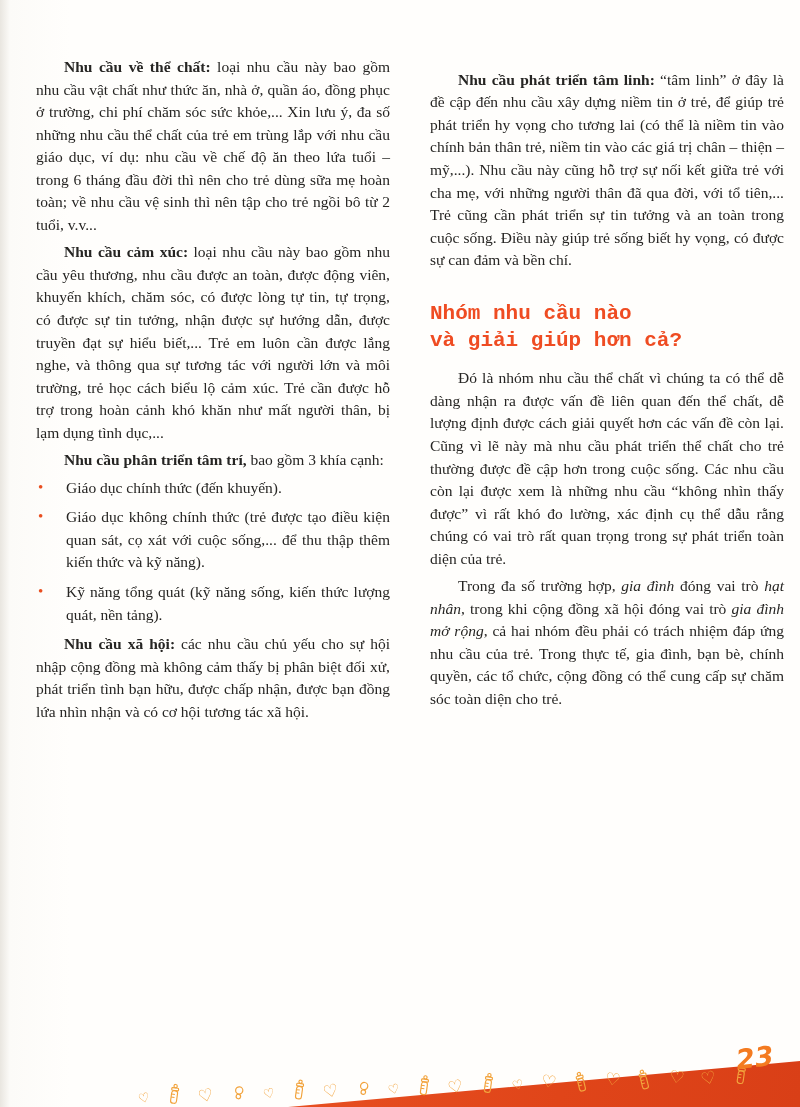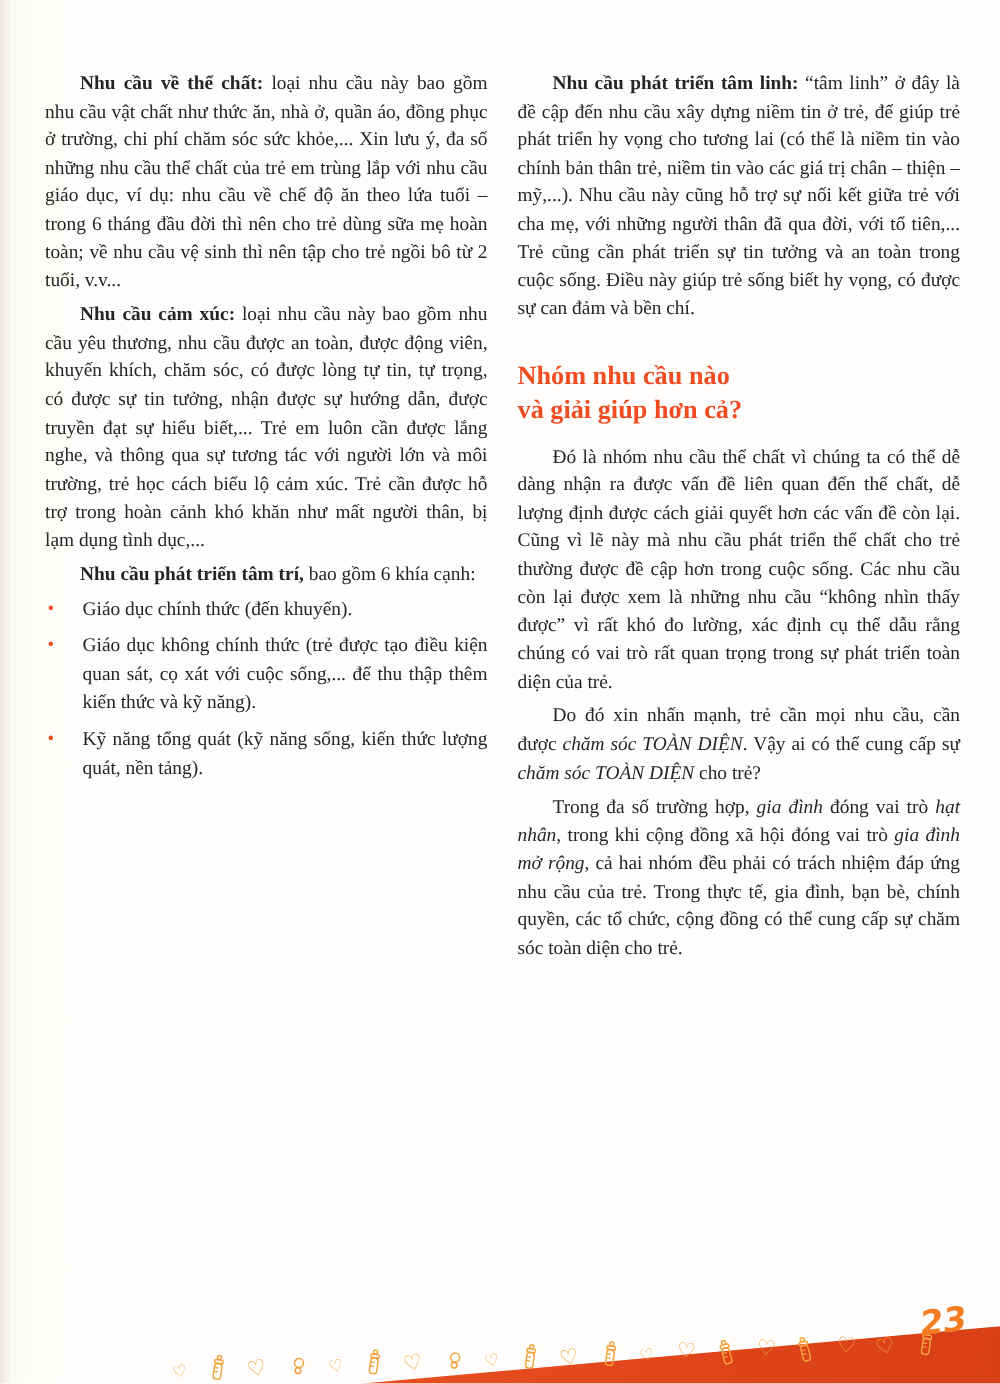--- a/index.html
+++ b/index.html
@@ -9,35 +9,35 @@
     background:#ffffff;
     position:relative;
     overflow:hidden;
   }
   .page {
     position:absolute; inset:0;
     background:linear-gradient(to right, #e9e6e0 0px, #fcfbf8 10px, #fffefc 70px, #fffefc 100%);
   }
   .content {
     position:absolute; top:56px; left:36px; right:40px;
-    display:flex; gap:24px;
+    display:flex; gap:40px;align-items:center;
   }
   .col {
     width:354px; flex:0 0 354px;
     font-size:15.5px; line-height:1.455; color:#262523;
     text-align:justify;
   }
   .para { text-indent:28px; margin-bottom:5px; }
   .bold { font-weight:bold; }
   .italic { font-style:italic; }
   .bullet-item { display:flex; margin:3px 0 7px 0; }
   .bullet-dot { flex:0 0 30px; color:#e94e1f; font-size:15px; line-height:1.45; padding-left:2px; }
   .bullet-text { flex:1; text-align:justify; }
   .section-heading {
-    font-family:Liberation Serif, serif;
+    font-family:Liberation Mono, monospace;
     font-weight:bold;
     color:#ef4c22;
     font-size:21px; line-height:1.3;
     margin:28px 0 13px 0;
     text-align:left; text-indent:0;
   }
   .page-number {
     position:absolute; right:26px; bottom:34px;
     font-family:"DejaVu Sans", sans-serif;
     font-style:italic; font-weight:bold;
@@ -62,42 +62,42 @@
   .footer-icons .icon:nth-child(4n+1).icon-heart { font-size:13px; }
 </style>
 </head>
 <body>
 
 <div class="page">
   <div class="content">
     <div class="col">
         <p class="para"><span class="bold">Nhu cầu về thể chất:</span><span> loại nhu cầu này bao gồm nhu cầu vật chất như thức ăn, nhà ở, quần áo, đồng phục ở trường, chi phí chăm sóc sức khỏe,... Xin lưu ý, đa số những nhu cầu thể chất của trẻ em trùng lắp với nhu cầu giáo dục, ví dụ: nhu cầu về chế độ ăn theo lứa tuổi – trong 6 tháng đầu đời thì nên cho trẻ dùng sữa mẹ hoàn toàn; về nhu cầu vệ sinh thì nên tập cho trẻ ngồi bô từ 2 tuổi, v.v...</span></p>
         <p class="para"><span class="bold">Nhu cầu cảm xúc:</span><span> loại nhu cầu này bao gồm nhu cầu yêu thương, nhu cầu được an toàn, được động viên, khuyến khích, chăm sóc, có được lòng tự tin, tự trọng, có được sự tin tưởng, nhận được sự hướng dẫn, được truyền đạt sự hiểu biết,... Trẻ em luôn cần được lắng nghe, và thông qua sự tương tác với người lớn và môi trường, trẻ học cách biểu lộ cảm xúc. Trẻ cần được hỗ trợ trong hoàn cảnh khó khăn như mất người thân, bị lạm dụng tình dục,...</span></p>
-        <p class="para"><span class="bold">Nhu cầu phát triển tâm trí,</span><span> bao gồm 6 khía cạnh:</span></p>
+        <p class="para"><span class="bold">Nhu cầu phân triển tâm trí,</span><span> bao gồm 3 khía cạnh:</span></p>
         <div class="bullet-item">
           <span class="bullet-dot">•</span>
           <span class="bullet-text"><span>Giáo dục chính thức (đến khuyến).</span></span>
         </div>
         <div class="bullet-item">
           <span class="bullet-dot">•</span>
           <span class="bullet-text"><span>Giáo dục không chính thức (trẻ được tạo điều kiện quan sát, cọ xát với cuộc sống,... để thu thập thêm kiến thức và kỹ năng).</span></span>
         </div>
         <div class="bullet-item">
           <span class="bullet-dot">•</span>
           <span class="bullet-text"><span>Kỹ năng tổng quát (kỹ năng sống, kiến thức lượng quát, nền tảng).</span></span>
         </div>
+        <p class="para"><span class="bold">Nhu cầu xã hội:</span><span> các nhu cầu chủ yếu cho sự hội nhập cộng đồng mà không cảm thấy bị phân biệt đối xử, phát triển tình bạn hữu, được chấp nhận, được bạn đồng lứa nhìn nhận và có cơ hội tương tác xã hội.</span></p>
       </div>
     <div class="col">
         <p class="para"><span class="bold">Nhu cầu phát triển tâm linh:</span><span> “tâm linh” ở đây là đề cập đến nhu cầu xây dựng niềm tin ở trẻ, để giúp trẻ phát triển hy vọng cho tương lai (có thể là niềm tin vào chính bản thân trẻ, niềm tin vào các giá trị chân – thiện – mỹ,...). Nhu cầu này cũng hỗ trợ sự nối kết giữa trẻ với cha mẹ, với những người thân đã qua đời, với tổ tiên,... Trẻ cũng cần phát triển sự tin tưởng và an toàn trong cuộc sống. Điều này giúp trẻ sống biết hy vọng, có được sự can đảm và bền chí.</span></p>
         <h2 class="section-heading">
           <div>Nhóm nhu cầu nào</div>
           <div>và giải giúp hơn cả?</div>
         </h2>
         <p class="para"><span>Đó là nhóm nhu cầu thể chất vì chúng ta có thể dễ dàng nhận ra được vấn đề liên quan đến thể chất, dễ lượng định được cách giải quyết hơn các vấn đề còn lại. Cũng vì lẽ này mà nhu cầu phát triển thể chất cho trẻ thường được đề cập hơn trong cuộc sống. Các nhu cầu còn lại được xem là những nhu cầu “không nhìn thấy được” vì rất khó đo lường, xác định cụ thể dẫu rằng chúng có vai trò rất quan trọng trong sự phát triển toàn diện của trẻ.</span></p>
-        <p class="para"><span>Do đó xin nhấn mạnh, trẻ cần mọi nhu cầu, cần được </span><span class="italic">chăm sóc TOÀN DIỆN</span><span>. Vậy ai có thể cung cấp sự </span><span class="italic">chăm sóc TOÀN DIỆN</span><span> cho trẻ?</span></p>
         <p class="para"><span>Trong đa số trường hợp, </span><span class="italic">gia đình</span><span> đóng vai trò </span><span class="italic">hạt nhân</span><span>, trong khi cộng đồng xã hội đóng vai trò </span><span class="italic">gia đình mở rộng</span><span>, cả hai nhóm đều phải có trách nhiệm đáp ứng nhu cầu của trẻ. Trong thực tế, gia đình, bạn bè, chính quyền, các tổ chức, cộng đồng có thể cung cấp sự chăm sóc toàn diện cho trẻ.</span></p>
       </div>
   </div>
   <div class="footer-band"></div>
   <div class="footer-icons">
       <span class="icon icon-heart">♡</span>
       <span class="icon icon-bottle">
         <svg viewBox="0 0 18 28" width="14" height="22" aria-hidden="true">
           <circle cx="9" cy="3.2" r="2.1" fill="none" stroke="currentColor" stroke-width="1.5"></circle>
           <rect x="4.6" y="5.6" width="8.8" height="3.4" rx="1.2" fill="none" stroke="currentColor" stroke-width="1.5"></rect>

